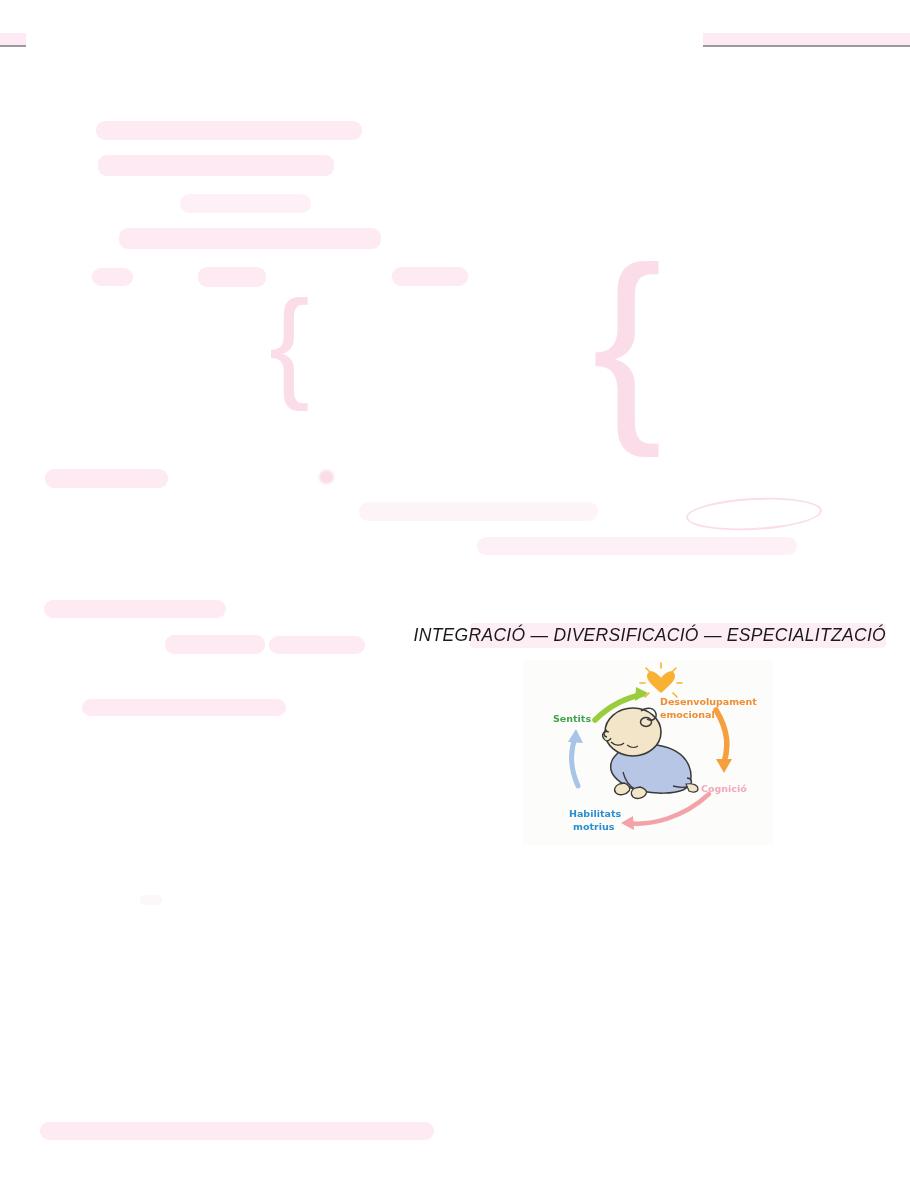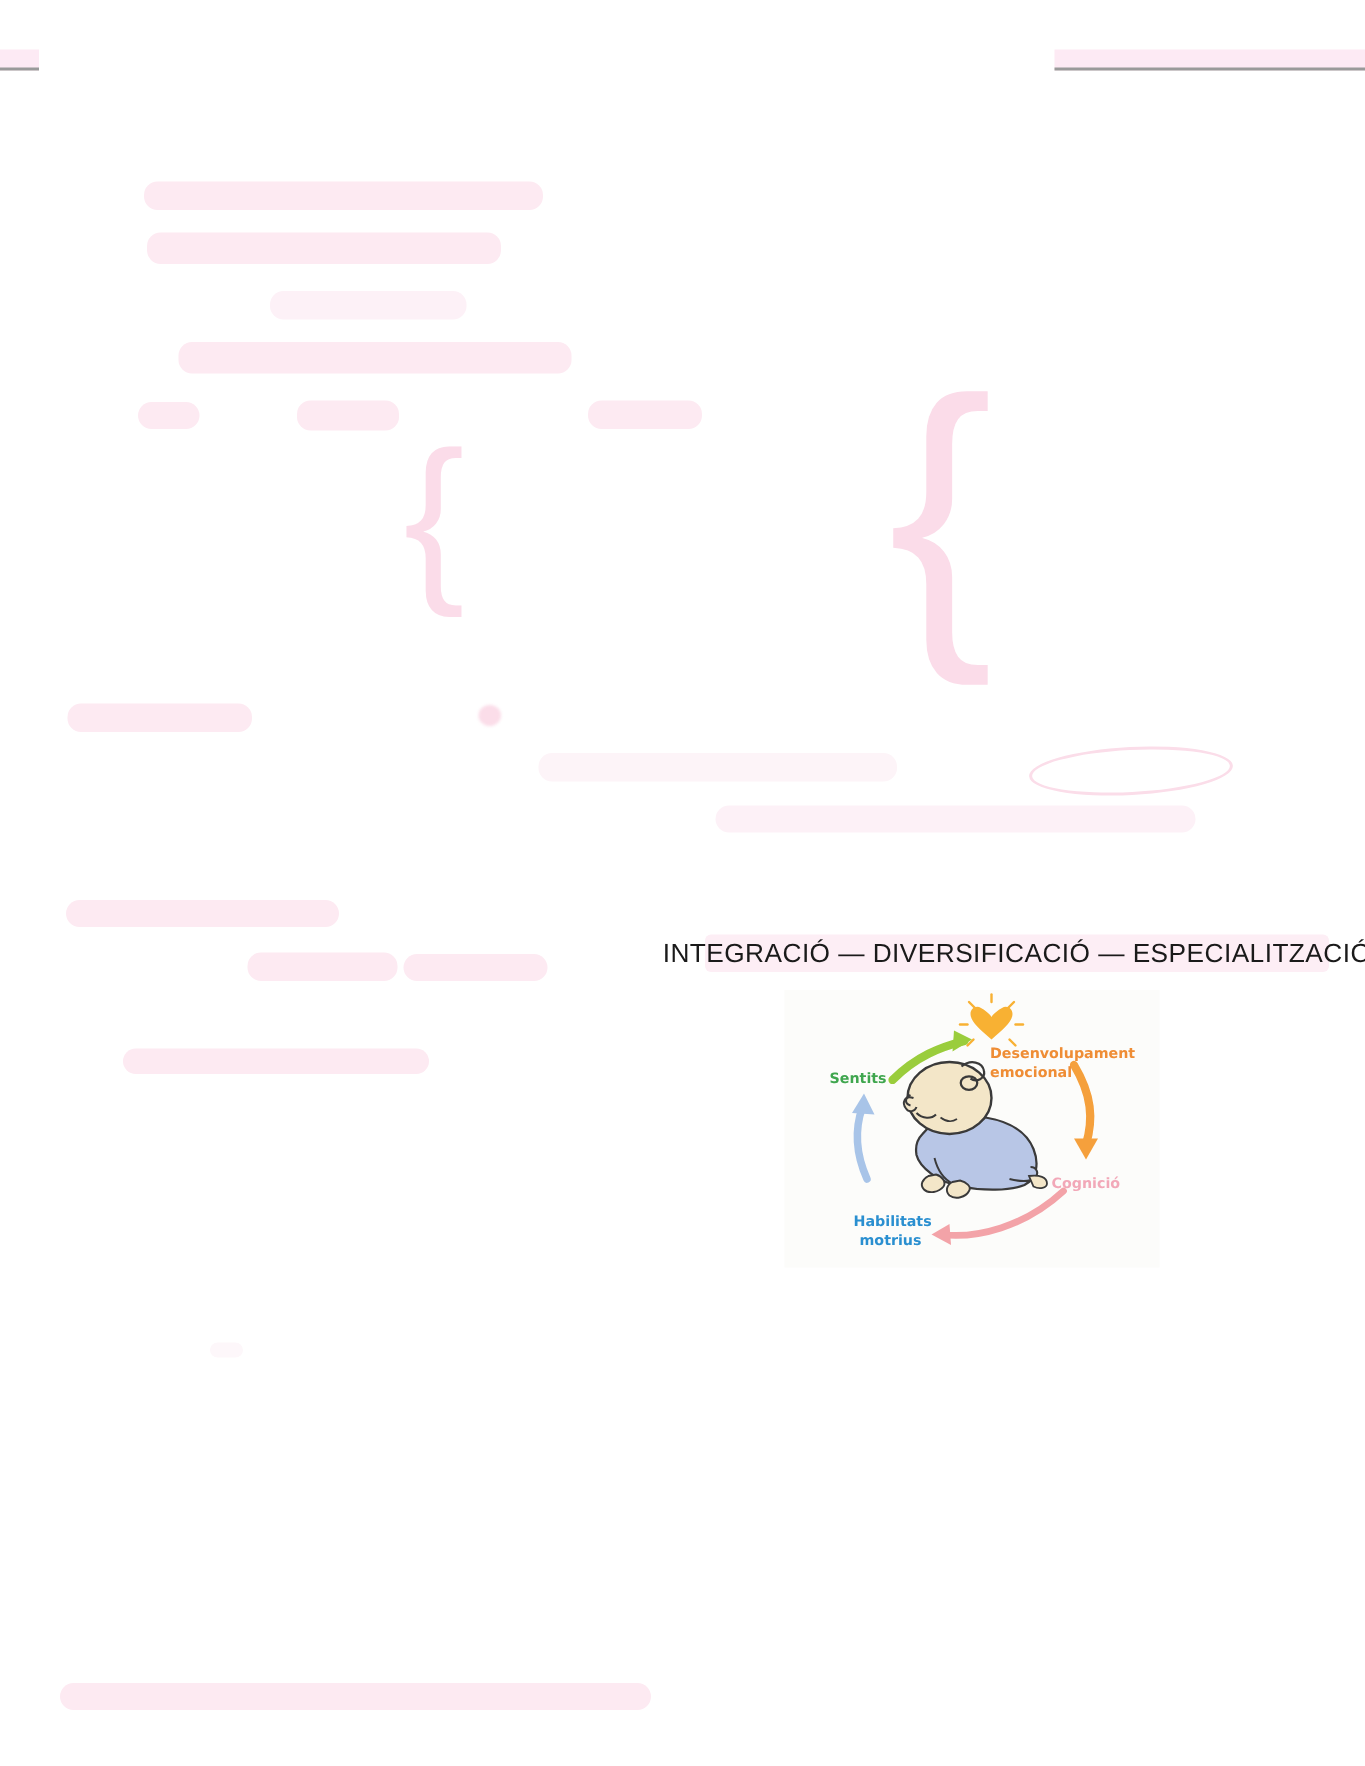--- a/index.html
+++ b/index.html
@@ -58,21 +58,22 @@
     transform: rotate(-3deg);
   }
 
   
   .heading-band {
     position: absolute;
     background: #fdeef5;
     border-radius: 4px;
     display: flex;
     align-items: center;
-    justify-content: center;
+    justify-content: flex-end;
+    font-style: italic;
   }
   .heading-band span {
     font-size: 17.5px;
     letter-spacing: 0.3px;
     color: #1a1a1a;
     white-space: nowrap;
   }
 
   
   .diagram {

